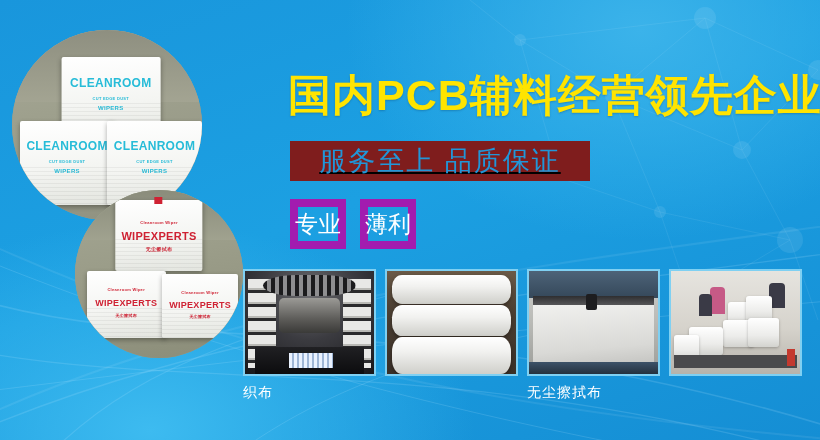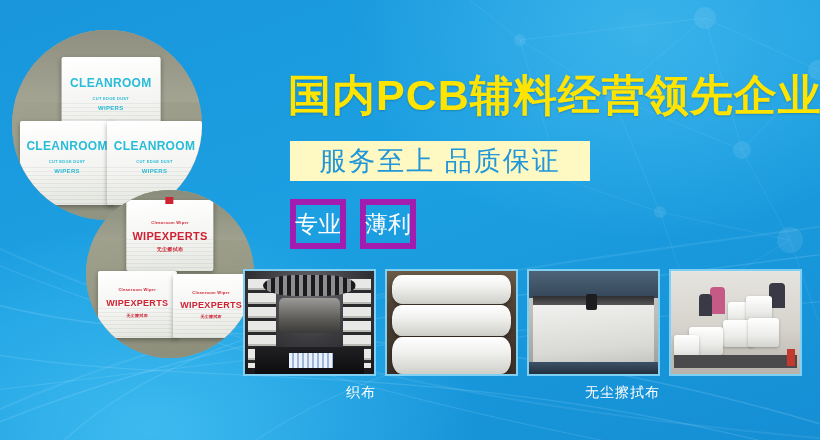--- a/index.html
+++ b/index.html
@@ -29,21 +29,21 @@
   .bg-streaks { position:absolute; inset:0; opacity:.75; }
 
   
   .circle {
     position:absolute;
     border-radius:50%;
     overflow:hidden;
     background:#9aa08a;
   }
   .circle-top { left:12px; top:30px; width:190px; height:190px; }
-  .circle-bot { left:86px; top:190px; width:168px; height:168px; }
+  .circle-bot { left:75px; top:190px; width:168px; height:168px; }
 
   .photo-scene { position:absolute; inset:0; }
 
   
   .pack {
     position:absolute;
     background:linear-gradient(175deg,#ffffff 0%,#f4f5f2 55%,#e3e5df 100%);
     border-radius:2px;
     box-shadow:0 2px 5px rgba(0,0,0,.32);
   }
@@ -74,36 +74,36 @@
     letter-spacing:1px;
     line-height:1;
     text-shadow:0 1px 2px rgba(0,40,80,.25);
     white-space:nowrap;
   }
 
   
   .tagline-box {
     position:absolute; left:290px; top:141px;
     width:300px; height:40px;
-    background:#fef9c3;
-    display:flex; align-items:center; justify-content:center;
+    background:#7f1d1d;
+    display:flex; align-items:center; justify-content:center;text-decoration:underline;
   }
   .tagline-text {
     font-size:27px; color:#2196d8;
     letter-spacing:2px; white-space:nowrap; line-height:1;
   }
 
   
   .badges {
     position:absolute; left:290px; top:199px;
     display:flex; gap:14px;
   }
   .badge {
     width:56px; height:50px;
-    border:6px solid #a21caf;
+    border:8px solid #a21caf;
     display:flex; align-items:center; justify-content:center;
     color:#ffffff; font-size:23px; letter-spacing:0px;
     line-height:1;
     white-space:nowrap;
   }
 
   
   .strip {
     position:absolute; left:243px; top:269px;
     display:flex; gap:9px;
@@ -111,21 +111,21 @@
   .thumb-wrap { width:133px; }
   .thumb {
     width:133px; height:107px;
     border:2px solid #7fd0f2;
     overflow:hidden;
     position:relative;
     background:#4a4a4a;
   }
   .thumb-cap {
     margin-top:9px;
-    text-align:right;
+    text-align:left;
     color:#ffffff;
     font-size:14px;
     letter-spacing:1px;
     line-height:1;
     white-space:nowrap;
   }
 
   
   .sc { position:absolute; inset:0; }
 

